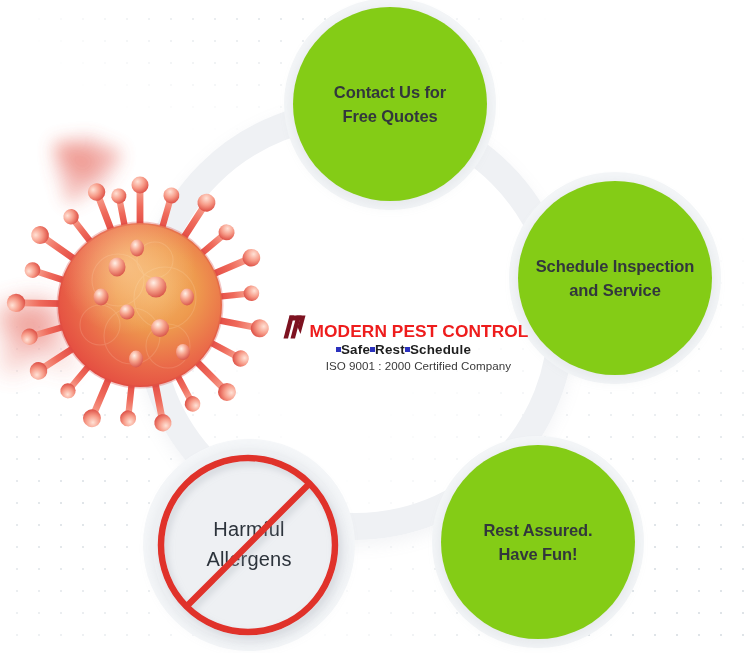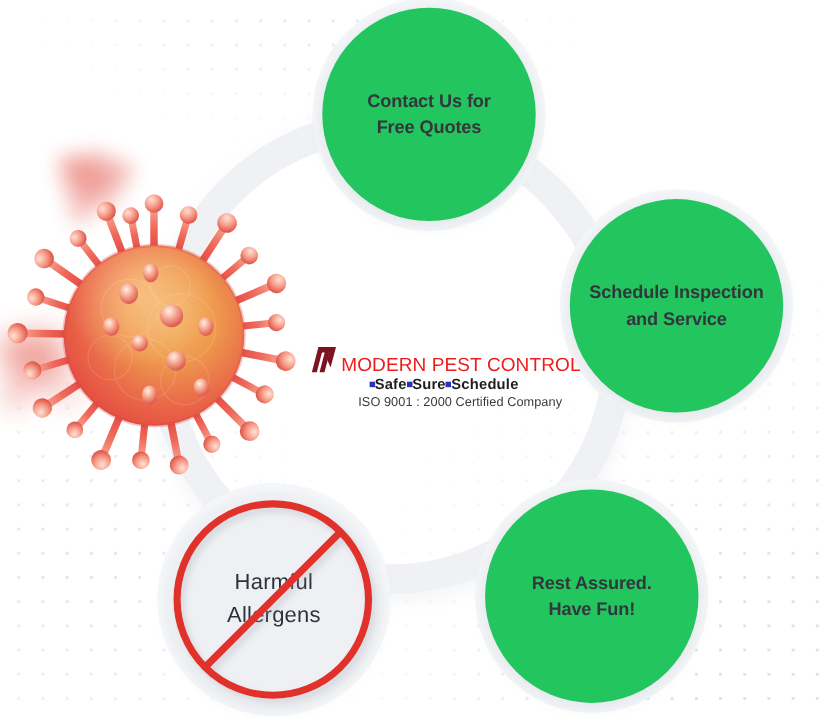--- a/index.html
+++ b/index.html
@@ -51,21 +51,21 @@
     box-sizing: border-box;
     box-shadow: 0 6px 16px rgba(140,150,163,0.10);
   }
 
   
   .node {
     position: absolute;
     width: 194px;
     height: 194px;
     border-radius: 50%;
-    background: #22c55e;
+    background: #84cc16;
     box-shadow: 0 3px 14px rgba(150,158,170,0.20),
                 0 0 0 9px #f4f6f8;
     display: flex;
     align-items: center;
     justify-content: center;
     text-align: center;
     box-sizing: border-box;
   }
   .node .node-label {
     font-size: 16.5px;
@@ -125,21 +125,21 @@
   }
   .logo-mark {
     width: 30px;
     height: 28px;
     flex: 0 0 auto;
     margin-right: 1px;
     margin-bottom: -1px;
   }
   .logo-wordmark {
     font-size: 17.3px;
-    font-weight: normal;
+    font-weight: bold;
     color: #ee1c1c;
     letter-spacing: 0.1px;
     white-space: nowrap;
   }
   .logo-tagline {
     margin-top: 3px;
     font-size: 13.4px;
     font-weight: bold;
     color: #1e1e1e;
     display: flex;
@@ -226,21 +226,21 @@
         <path d="M17.5 2.5 L22.0 2.5 L16.0 25.5 L11.5 25.5 Z" fill="#7d1220"></path>
         <path d="M10.5 2.5 L22.5 2.5 L23.5 7.5 L11.5 7.5 Z" fill="#7d1220"></path>
         <path d="M22.0 2.5 L26.5 2.5 L21.5 21.0 L18.5 14.0 Z" fill="#7d1220"></path>
       </svg>
       <div class="logo-wordmark">MODERN PEST CONTROL</div>
     </div>
     <div class="logo-tagline">
       <span class="sq"></span>
       <span>Safe</span>
       <span class="sq"></span>
-      <span>Sure</span>
+      <span>Rest</span>
       <span class="sq"></span>
       <span>Schedule</span>
     </div>
     <div class="logo-iso">ISO 9001 : 2000 Certified Company</div>
   </div>
 
   <div class="virus-wrap">
     <svg width="300" height="290" viewBox="0 0 300 290" xmlns="http://www.w3.org/2000/svg">
       <defs>
         <radialGradient id="bodyGrad" cx="60%" cy="40%" r="72%">

